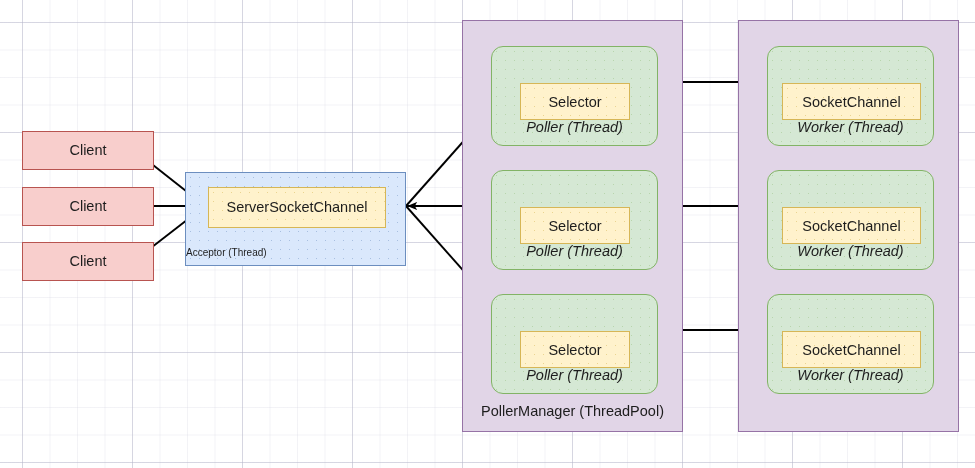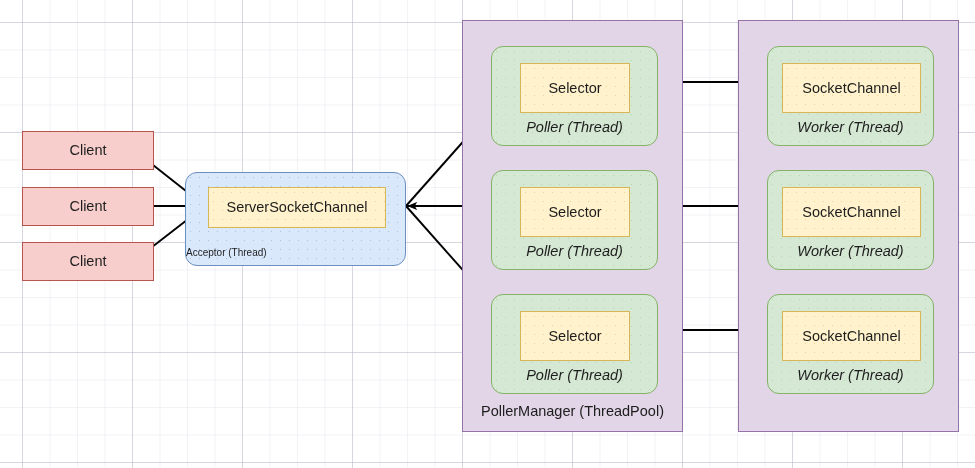--- a/index.html
+++ b/index.html
@@ -49,21 +49,21 @@
     background: #f8cecc;
     border: 1.6px solid #b85450;
     width: 132px;
     height: 39px;
     left: 22px;
   }
   
   .acceptor {
     background: #dae8fc;
     border: 1.6px solid #6c8ebf;
-    border-radius: 12px;
+    border-radius: 0;
     left: 185px;
     top: 172px;
     width: 221px;
     height: 94px;
     display: block;
     background-image: radial-gradient(rgba(108,142,191,0.45) 0.8px, transparent 0.9px);
     background-size: 9px 9px;
   }
   .acceptor-label {
     position: absolute;
@@ -131,21 +131,22 @@
     font-style: italic;
   }
   .thread-inner {
     position: absolute;
     box-sizing: border-box;
     display: flex;
     align-items: center;
     justify-content: center;
     font-size: 14.5px;
     color: #1d1d1d;
-    height: 50px;
+    height: 37px;
+    margin-top: 20px;
   }
 </style>
 </head>
 <body>
 
 <div id="canvas">
 
   <svg class="svg-layer" viewBox="0 0 975 468">
     <defs>
       <marker id="arrowhead" markerWidth="10" markerHeight="8" refX="9.2" refY="4" orient="auto" markerUnits="userSpaceOnUse">

